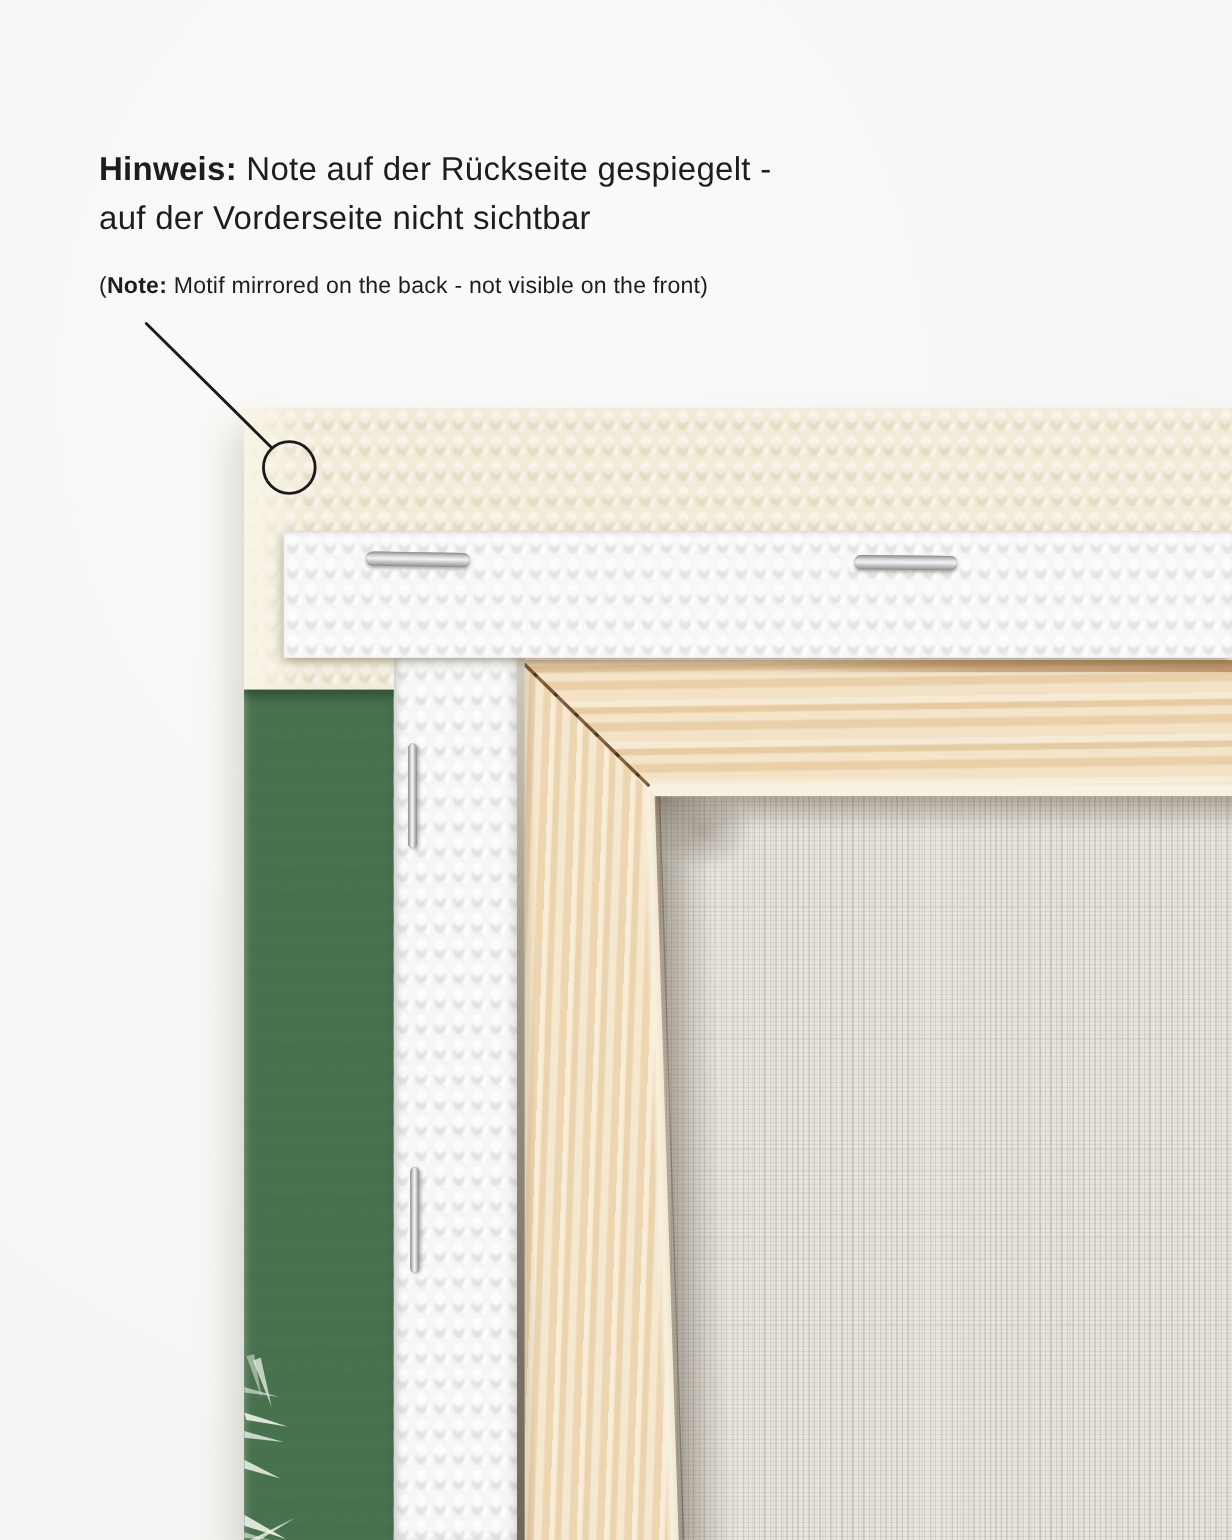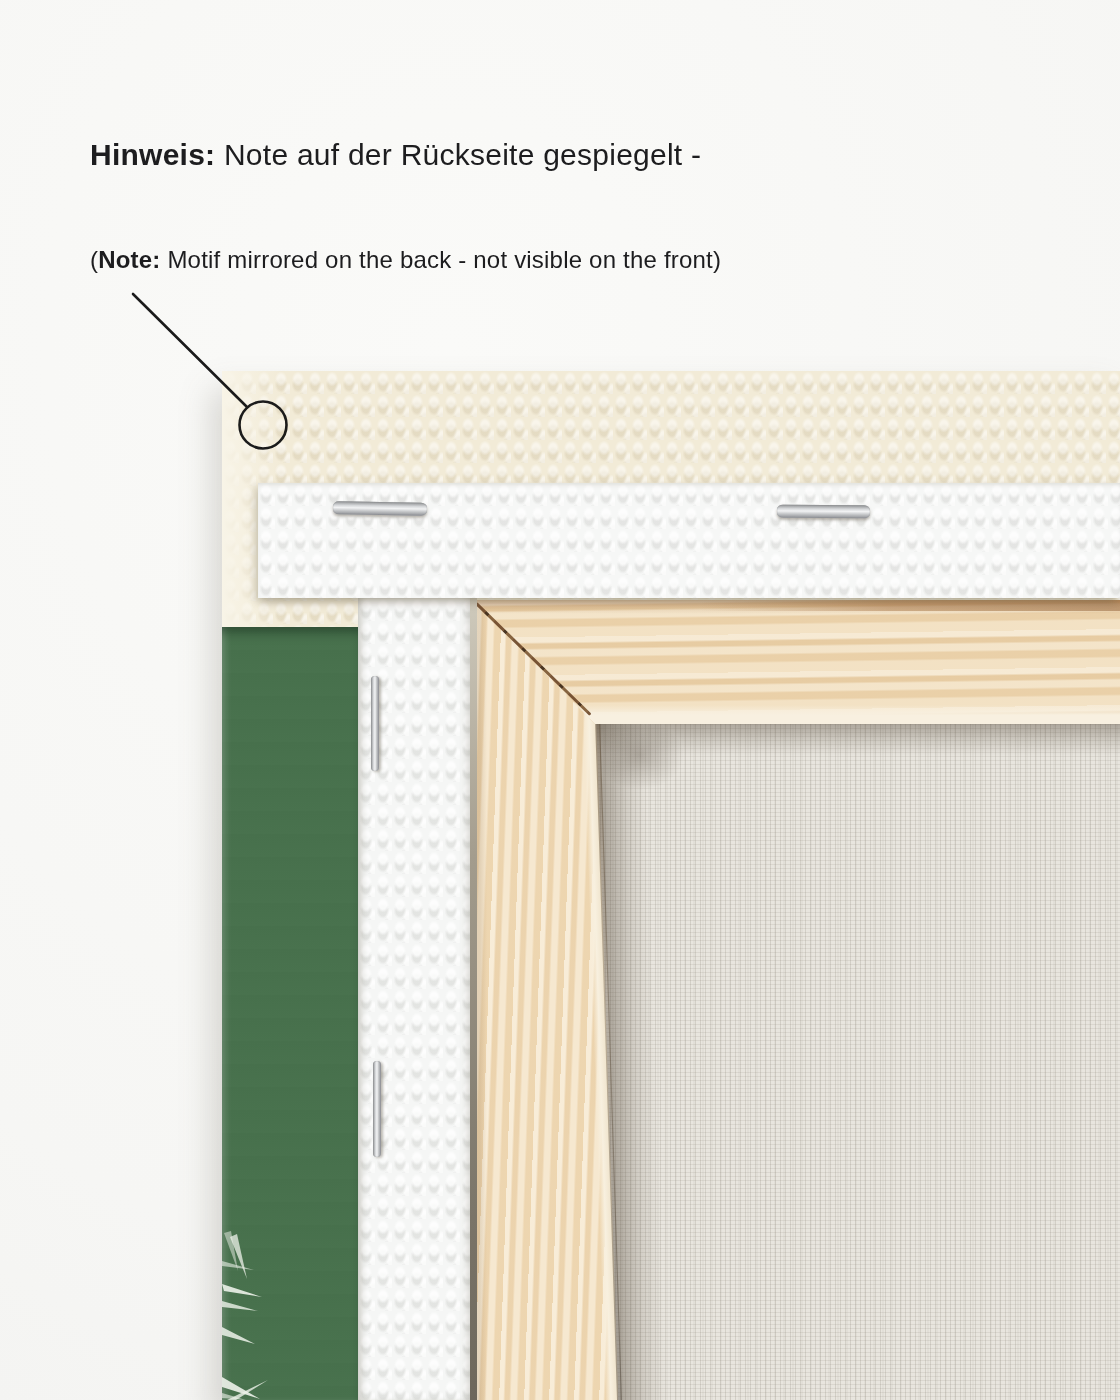--- a/index.html
+++ b/index.html
@@ -9,21 +9,21 @@
     background:radial-gradient(130% 120% at 40% 25%, #fafaf8 0%, #f6f6f4 55%, #f0f0ee 100%);
   }
   .abs{position:absolute;}
 
   
   .note-de{
     left:90px;top:133px;font-size:30px;line-height:44px;
     color:#1d1d1f;letter-spacing:.25px;font-weight:400;white-space:nowrap;
   }
   .note-en{
-    left:90px;top:245px;font-size:24px;line-height:30px;
+    left:90px;top:245px;font-size:21px;line-height:30px;
     color:#1d1d1f;letter-spacing:.2px;font-weight:400;white-space:nowrap;
   }
   .b{font-weight:700;margin-top:36px;}
 
   
   .coarse-weave{
     background-image:
       radial-gradient(9px 11px at 8px 8px,  var(--wv-light) 0 38%, transparent 68%),
       radial-gradient(9px 11px at 8px 14px, var(--wv-dark) 0 42%, transparent 72%),
       radial-gradient(9px 11px at 16px 19px,var(--wv-light) 0 38%, transparent 68%),
@@ -202,17 +202,18 @@
 <div class="abs staple-v" style="left:371px;top:676px;height:95px;"></div>
 <div class="abs staple-v" style="left:373px;top:1061px;height:96px;"></div>
 
 <svg class="abs annotation-svg" width="250" height="200" viewBox="70 275 250 200">
   <line x1="133" y1="294" x2="247" y2="407" stroke="#1b1b1b" stroke-width="2.6" stroke-linecap="round"></line>
   <circle cx="263" cy="425" r="23.5" fill="none" stroke="#1b1b1b" stroke-width="2.6"></circle>
 </svg>
 
 <div class="abs note-de">
   <span class="b">Hinweis:</span><span> Note auf der Rückseite gespiegelt -</span><br>
+  <span>auf der Vorderseite nicht sichtbar</span>
 </div>
 
 <div class="abs note-en">
   <span>(</span><span class="b">Note:</span><span> Motif mirrored on the back - not visible on the front)</span>
 </div>
 
 </body></html>

